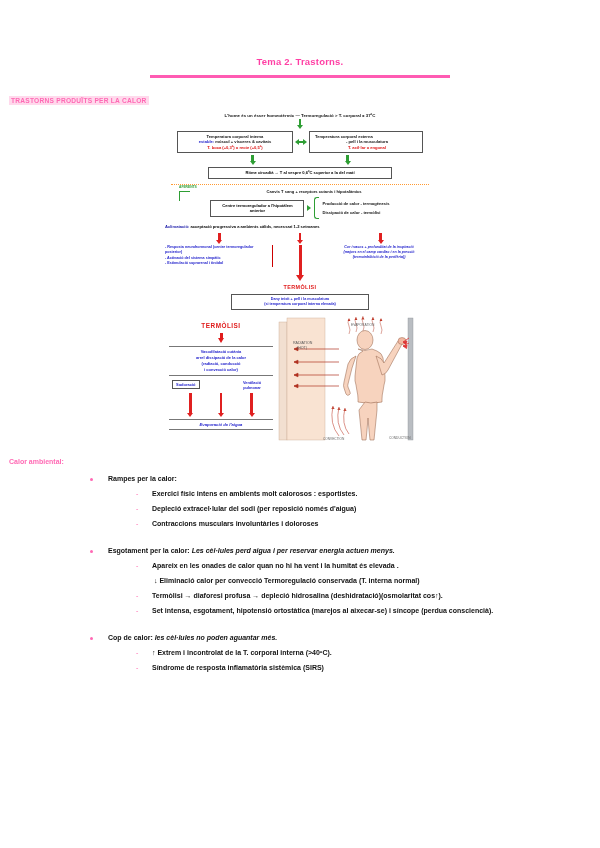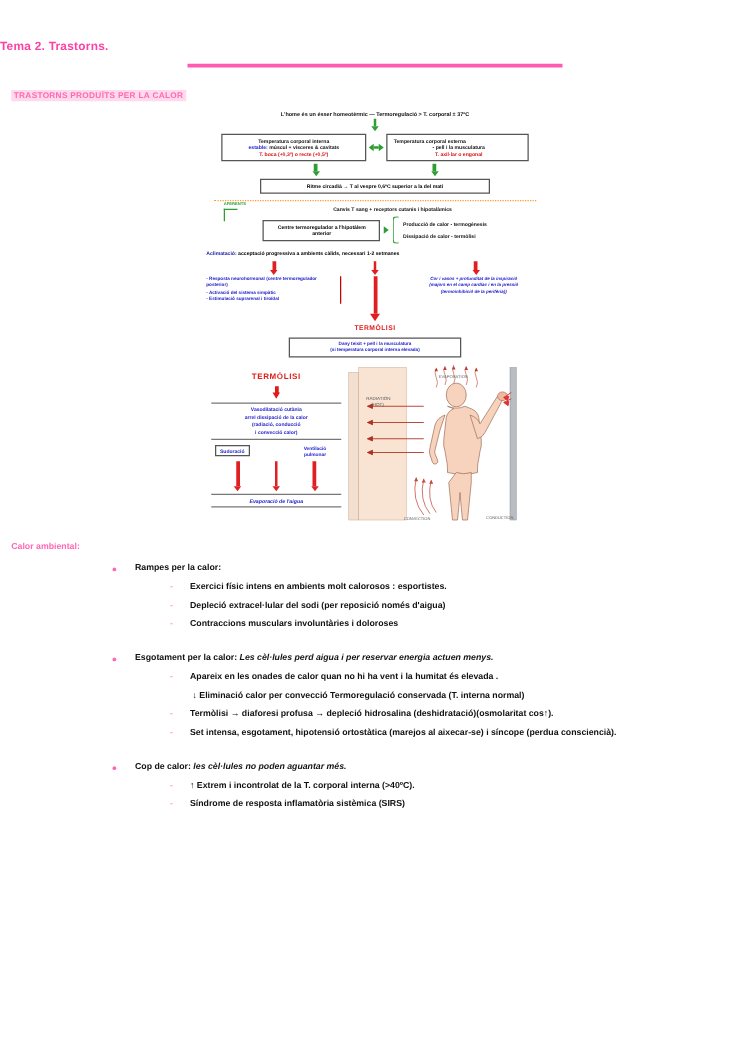--- a/index.html
+++ b/index.html
@@ -17,26 +17,26 @@
   }
   .page {
     position: relative;
     width: 600px;
     height: 848px;
     padding: 0;
   }
 
   
   .doc-title {
-    text-align: left;
+    text-align: center;
     color: #ff3fa4;
     font-weight: bold;
     font-size: 9.5px;
     letter-spacing: .2px;
-    margin-top: 32px;
+    margin-top: 56px;
   }
   .title-rule {
     width: 300px;
     height: 2.6px;
     background: #ff5bb3;
     margin: 8px auto 0 auto;
   }
   .section-head {
     margin: 18px 0 0 9px;
     display: inline-block;

